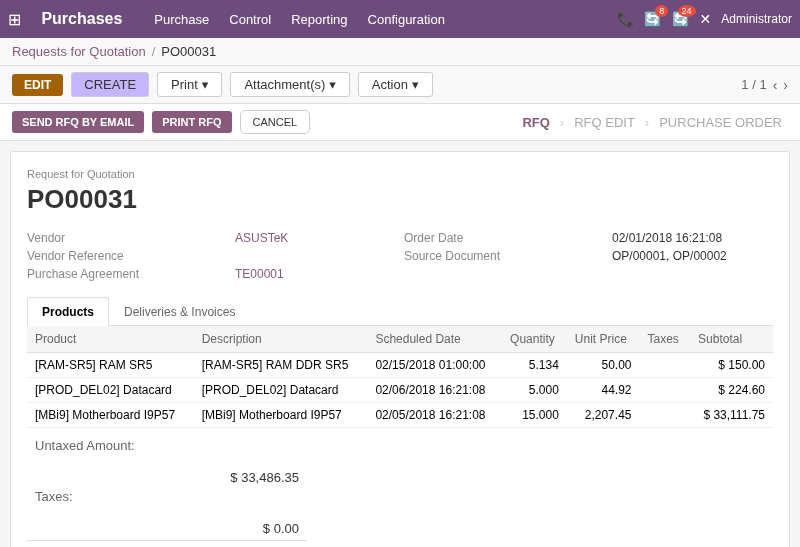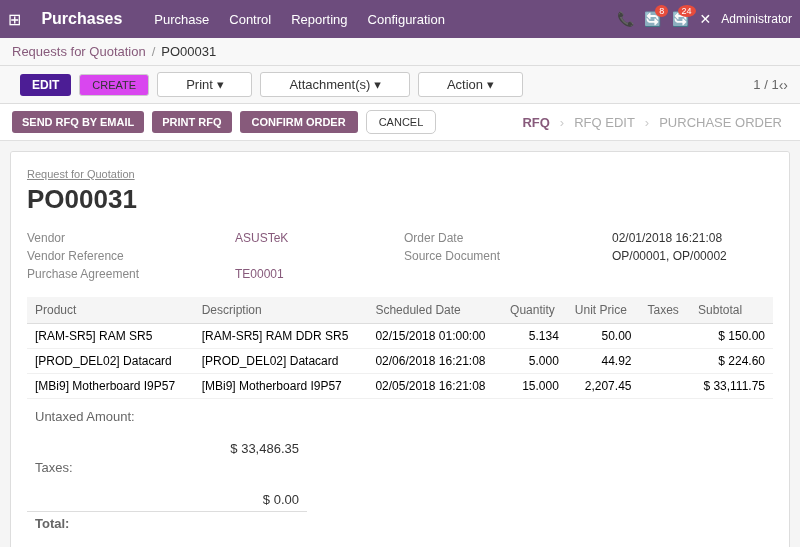--- a/index.html
+++ b/index.html
@@ -39,25 +39,25 @@
 
     
     .action-bar {
       background: #f8f8f8;
       padding: 6px 12px;
       border-bottom: 1px solid #ddd;
       display: flex;
       align-items: center;
       gap: 8px;
     }
-    .btn-edit { background: #4c1d95; color: white; border: none; padding: 4px 12px; border-radius: 3px; cursor: pointer; font-size: 12px; font-weight: bold; margin-left: 8px; }
-    .btn-create { background: #d946ef; color: #333; border: 1px solid #ccc; padding: 4px 12px; border-radius: 3px; cursor: pointer; font-size: 11px; }
-    .btn-action-dropdown { background: white; color: #333; border: 1px solid #ccc; padding: 4px 28px; border-radius: 3px; cursor: pointer; font-size: 12px; display: flex; align-items: center; gap: 4px; text-align: center; }
+    .btn-edit { background: #a16207; color: white; border: none; padding: 4px 12px; border-radius: 3px; cursor: pointer; font-size: 12px; font-weight: bold; }
+    .btn-create { background: #c4b5fd; color: #333; border: 1px solid #ccc; padding: 4px 12px; border-radius: 3px; cursor: pointer; font-size: 13px; }
+    .btn-action-dropdown { background: white; color: #333; border: 1px solid #ccc; padding: 4px 13px; border-radius: 3px; cursor: pointer; font-size: 12px; display: flex; align-items: center; gap: 4px; text-align: center; }
     .spacer { flex: 1; }
-    .pagination { display: flex; align-items: center; font-size: 12px; color: #666; }
+    .pagination { display: flex; align-items: center; gap: 6px; font-size: 12px; color: #666; }
     .page-nav-btn { background: none; border: none; cursor: pointer; color: #666; font-size: 14px; }
 
     
     .status-bar {
       background: white;
       padding: 6px 12px;
       border-bottom: 1px solid #e0e0e0;
       display: flex;
       align-items: center;
       gap: 8px;
@@ -75,37 +75,37 @@
     .main-content {
       background: white;
       margin: 10px;
       border: 1px solid #ddd;
       border-radius: 3px;
       padding: 16px;
       height: calc(547px - 38px - 38px - 44px - 10px - 10px);
       overflow-y: auto;
     }
 
-    .doc-label { font-size: 11px; color: #888; margin-bottom: 4px; text-decoration: underline; }
+    .doc-label { font-size: 11px; color: #888; margin-bottom: 4px; }
     .doc-number { font-size: 26px; font-weight: bold; color: #333; margin-bottom: 16px; }
 
     .info-grid { display: grid; grid-template-columns: 200px 1fr 200px 1fr; gap: 4px 8px; margin-bottom: 16px; }
     .info-label { color: #888; font-size: 12px; }
     .info-value { color: #333; font-size: 12px; }
     .info-value-link { color: #875a7b; cursor: pointer; font-size: 12px; }
     .info-value-link-te { color: #875a7b; cursor: pointer; font-size: 12px; }
 
     
     .tabs { display: flex; border-bottom: 1px solid #ddd; margin-bottom: 0; }
     .tab-item { padding: 7px 14px; cursor: pointer; font-size: 12px; border: 1px solid transparent; border-bottom: none; margin-bottom: -1px; }
     .tab-item.active { background: white; border-color: #ddd #ddd white; border-radius: 3px 3px 0 0; font-weight: bold; }
     .tab-item.inactive { color: #666; }
 
     
-    .products-table { width: 100%; border-collapse: collapse; margin-top: 8px; }
+    .products-table { width: 100%; border-collapse: collapse; margin-top: 0; }
     .products-table thead tr { background: #f5f5f5; }
     .products-table th { text-align: left; padding: 6px 8px; font-size: 12px; color: #666; font-weight: normal; border-bottom: 1px solid #ddd; }
     .products-table td { padding: 5px 8px; font-size: 12px; border-bottom: 1px solid #f0f0f0; }
     .th-right { text-align: right; }
     .td-right { text-align: right; }
 
     
     .summary-area { display: flex; margin-top: 8px; }
     .summary-table { width: 280px; }
     .summary-row { display: flex; justify-content: space-between; padding: 2px 8px; font-size: 12px; }
@@ -159,21 +159,20 @@
   <div class="pagination">
     <span>1 / 1</span>
     <button class="page-nav-btn">‹</button>
     <button class="page-nav-btn">›</button>
   </div>
 </div>
 
 <div class="status-bar">
   <button class="btn-send-rfq">SEND RFQ BY EMAIL</button>
   <button class="btn-print-rfq">PRINT RFQ</button>
-  <button class="btn-confirm-order">CONFIRM ORDER</button>
   <button class="btn-cancel">CANCEL</button>
   <div class="status-steps">
     <span class="status-step">RFQ</span>
     <span class="status-step-divider">›</span>
     <span class="status-step-inactive">RFQ EDIT</span>
     <span class="status-step-divider">›</span>
     <span class="status-step-inactive">PURCHASE ORDER</span>
   </div>
 </div>
 
@@ -191,20 +190,24 @@
     <span class="info-value"></span>
     <span class="info-label">Source Document</span>
     <span class="info-value">OP/00001, OP/00002</span>
 
     <span class="info-label">Purchase Agreement</span>
     <span class="info-value-link-te">TE00001</span>
     <span></span>
       <span></span>
   </div>
 
+  <div class="tabs">
+    <div class="tab-item active">Products</div>
+    <div class="tab-item inactive">Deliveries &amp; Invoices</div>
+  </div>
 
   <table class="products-table">
     <thead>
       <tr>
         <th>Product</th>
         <th>Description</th>
         <th>Scheduled Date</th>
         <th class="th-right">Quantity</th>
         <th class="th-right">Unit Price</th>
         <th>Taxes</th>

